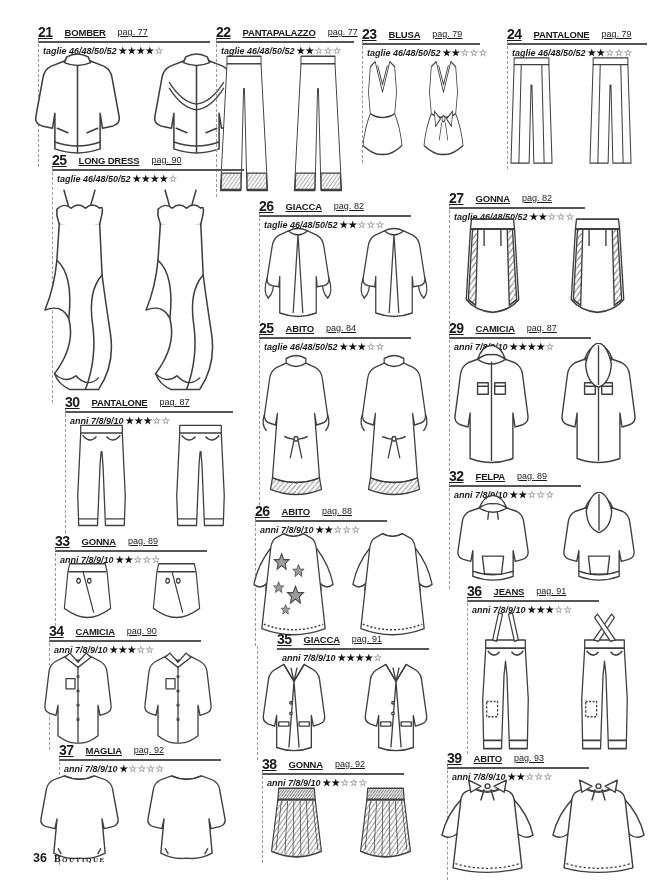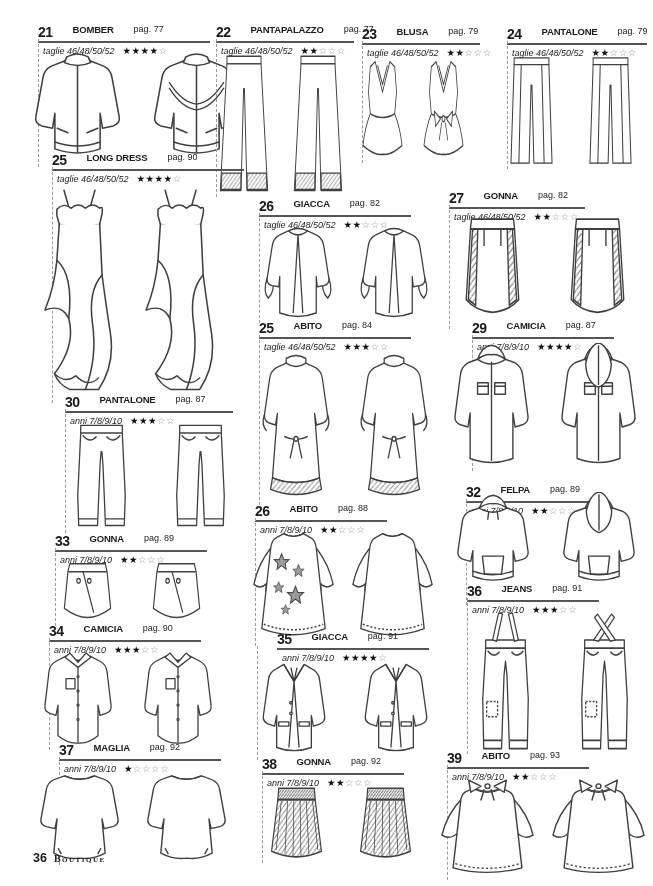--- a/index.html
+++ b/index.html
@@ -1,25 +1,25 @@
 <!DOCTYPE html>
 <html><head>
 <meta charset="utf-8">
 <style>
   html,body{margin:0;padding:0;background:#e8e8e8;}
   .page{position:relative;width:653px;height:886px;background:#ffffff;overflow:hidden;
         font-family:"Liberation Sans", sans-serif;color:#1a1a1a;}
   .item{position:absolute;}
-  .hdr{display:flex;align-items:flex-start;gap:20px;border-bottom:2px solid #555;
-       padding-bottom:1px;white-space:nowrap;}
+  .hdr{display:flex;align-items:center;gap:12px;border-bottom:2px solid #555;
+       padding-bottom:1px;white-space:nowrap;text-decoration:underline;}
   .num{font-size:14px;font-weight:bold;letter-spacing:-0.5px;}
   .nm{font-size:9.5px;font-weight:bold;letter-spacing:-0.2px;}
   .pg{font-size:9px;color:#222;}
-  .sz{font-size:9px;font-style:italic;font-weight:normal;padding:2px 0 0 5px;
-      display:flex;gap:8px;align-items:center;white-space:nowrap;}
+  .sz{font-size:9px;font-style:italic;font-weight:bold;padding:2px 0 0 5px;
+      display:flex;gap:2px;align-items:center;white-space:nowrap;}
   .stars{font-style:normal;font-size:9.5px;letter-spacing:0.5px;}
   .stars .f{color:#111;}
   .stars .e{color:#9b9b9b;}
   .dash{position:absolute;left:0;top:15px;width:0;border-left:1px dashed #9b9b9b;}
   .sketch{position:absolute;}
   .footer{position:absolute;left:33px;top:851px;display:flex;gap:7px;align-items:baseline;}
   .fpn{font-weight:bold;font-size:12.5px;}
   .fmag{font-family:"Liberation Serif", serif;font-size:10px;font-variant:small-caps;
         letter-spacing:1.5px;font-weight:bold;}
 </style>
@@ -350,21 +350,21 @@
       <span>taglie 46/48/50/52</span>
       <span class="stars"><span class="f">★★★</span><span class="e">☆☆</span></span>
     </div>
     <div class="dash" style="height:170px;"></div>
   </div>
   <svg class="sketch" style="left:247px;top:347px;" width="196" height="155" viewBox="0 0 200 135" preserveAspectRatio="none">
     <use href="#g-abito28"></use>
       <use href="#g-abito28" x="100"></use>
   </svg>
 
-  <div class="item" style="left:449px;top:320px;width:142px;margin-left:23px;">
+  <div class="item" style="left:449px;top:320px;width:142px;">
     <div class="hdr">
       <span class="num">29</span>
       <span class="nm">CAMICIA</span>
       <span class="pg">pag. 87</span>
     </div>
     <div class="sz">
       <span>anni 7/8/9/10</span>
       <span class="stars"><span class="f">★★★★</span><span class="e">☆</span></span>
     </div>
     <div class="dash" style="height:136px;"></div>
@@ -403,21 +403,21 @@
       <span class="stars"><span class="f">★★</span><span class="e">☆☆☆</span></span>
     </div>
     <div class="dash" style="height:128px;"></div>
   </div>
   <svg class="sketch" style="left:244px;top:527px;" width="198" height="116" viewBox="0 0 200 105" preserveAspectRatio="none">
     <use href="#g-abito31"></use>
       <use href="#o-stars31"></use>
       <use href="#g-abito31" x="100"></use>
   </svg>
 
-  <div class="item" style="left:449px;top:484px;width:132px;margin-left:17px;">
+  <div class="item" style="left:449px;top:468px;width:132px;">
     <div class="hdr">
       <span class="num">32</span>
       <span class="nm">FELPA</span>
       <span class="pg">pag. 89</span>
     </div>
     <div class="sz">
       <span>anni 7/8/9/10</span>
       <span class="stars"><span class="f">★★</span><span class="e">☆☆☆</span></span>
     </div>
     <div class="dash" style="height:106px;"></div>

